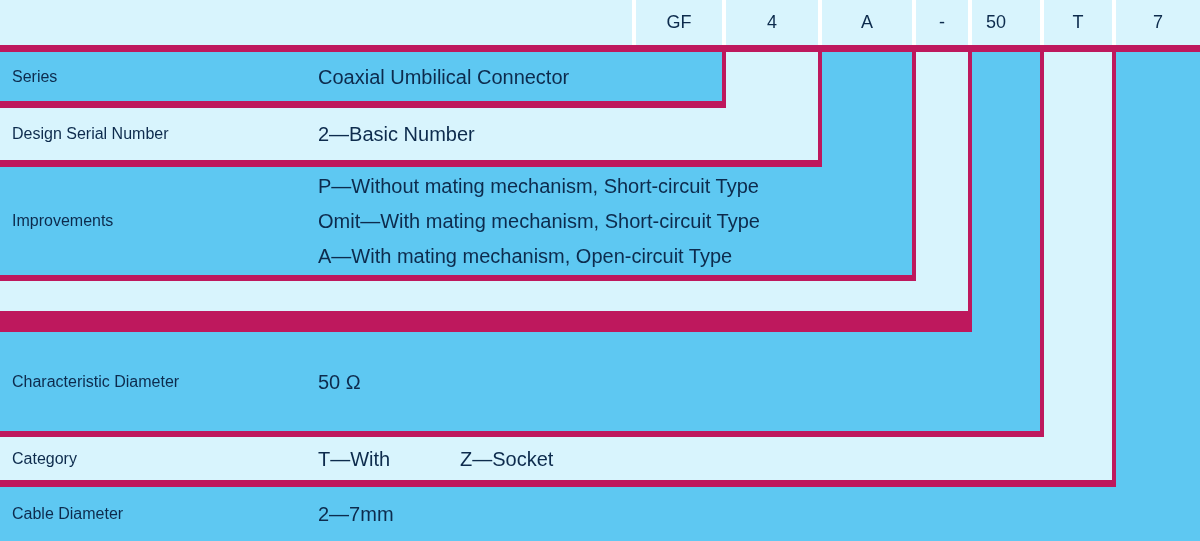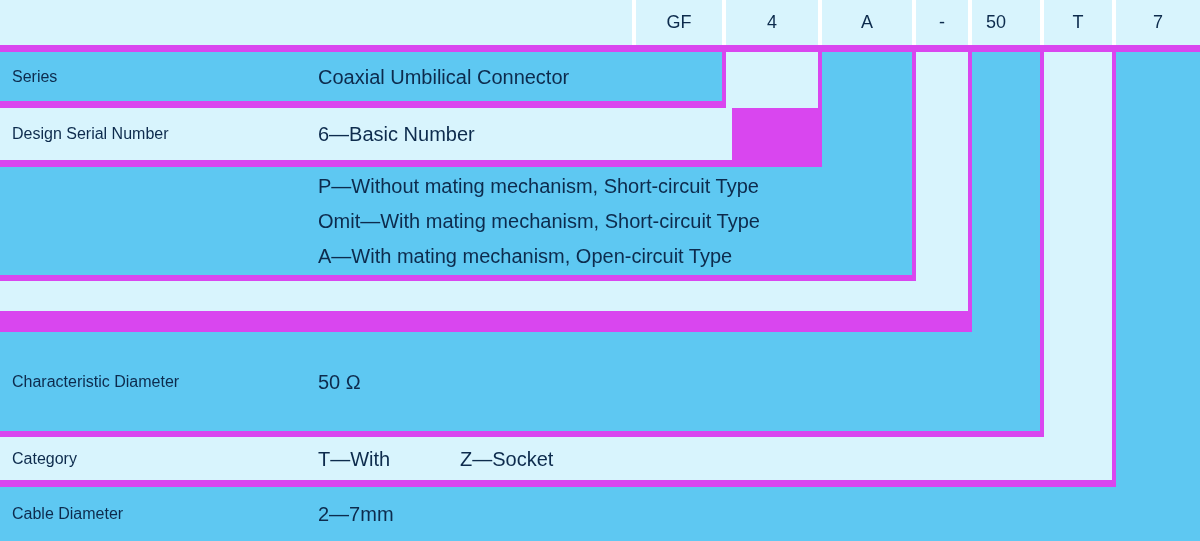--- a/index.html
+++ b/index.html
@@ -3,21 +3,21 @@
 <meta charset="utf-8">
 <style>
   * { margin: 0; padding: 0; box-sizing: border-box; }
   html, body { background: #ffffff; }
   body { font-family: "Liberation Sans", sans-serif; }
 
   .stage {
     position: relative;
     width: 1200px;
     height: 541px;
-    background: #d946ef;
+    background: #be185d;
     overflow: hidden;
     color: var(--text, #0d2b4d);
   }
 
   .band { position: absolute; }
   .light { background: var(--light-row, #d8f4fd); }
   .dark  { background: var(--dark-row, #5ec8f2); }
 
   .sep {
     position: absolute;
@@ -92,26 +92,27 @@
   <div class="band light" style="left:916px;  top:52px; width:52px; height:229px;"></div>
   <div class="band dark" style="left:972px;  top:52px; width:68px; height:280px;"></div>
   <div class="band light" style="left:1044px; top:52px; width:68px; height:385px;"></div>
   <div class="band dark" style="left:1116px; top:52px; width:84px; height:435px;"></div>
 
   <div class="band dark" style="left:0; top:52px; width:722px; height:49px;">
     <span class="row-label">Series</span>
     <span class="row-value">Coaxial Umbilical Connector</span>
   </div>
 
-  <div class="band light" style="left:0; top:108px; width:732px; height:52px;">
+  <div class="band light" style="left:0; top:108px; width:818px; height:52px;">
     <span class="row-label">Design Serial Number</span>
-    <span class="row-value">6—Basic Number</span>
+    <span class="row-value">2—Basic Number</span>
   </div>
 
   <div class="band dark" style="left:0; top:167px; width:912px; height:108px;">
+    <span class="row-label">Improvements</span>
     <div class="lines">
       <div>P—Without mating mechanism, Short-circuit Type</div>
       <div>Omit—With mating mechanism, Short-circuit Type</div>
       <div>A—With mating mechanism, Open-circuit Type</div>
     </div>
   </div>
 
   <div class="band light" style="left:0; top:281px; width:968px; height:30px;"></div>
 
   <div class="band dark" style="left:0; top:332px; width:1040px; height:99px;">

